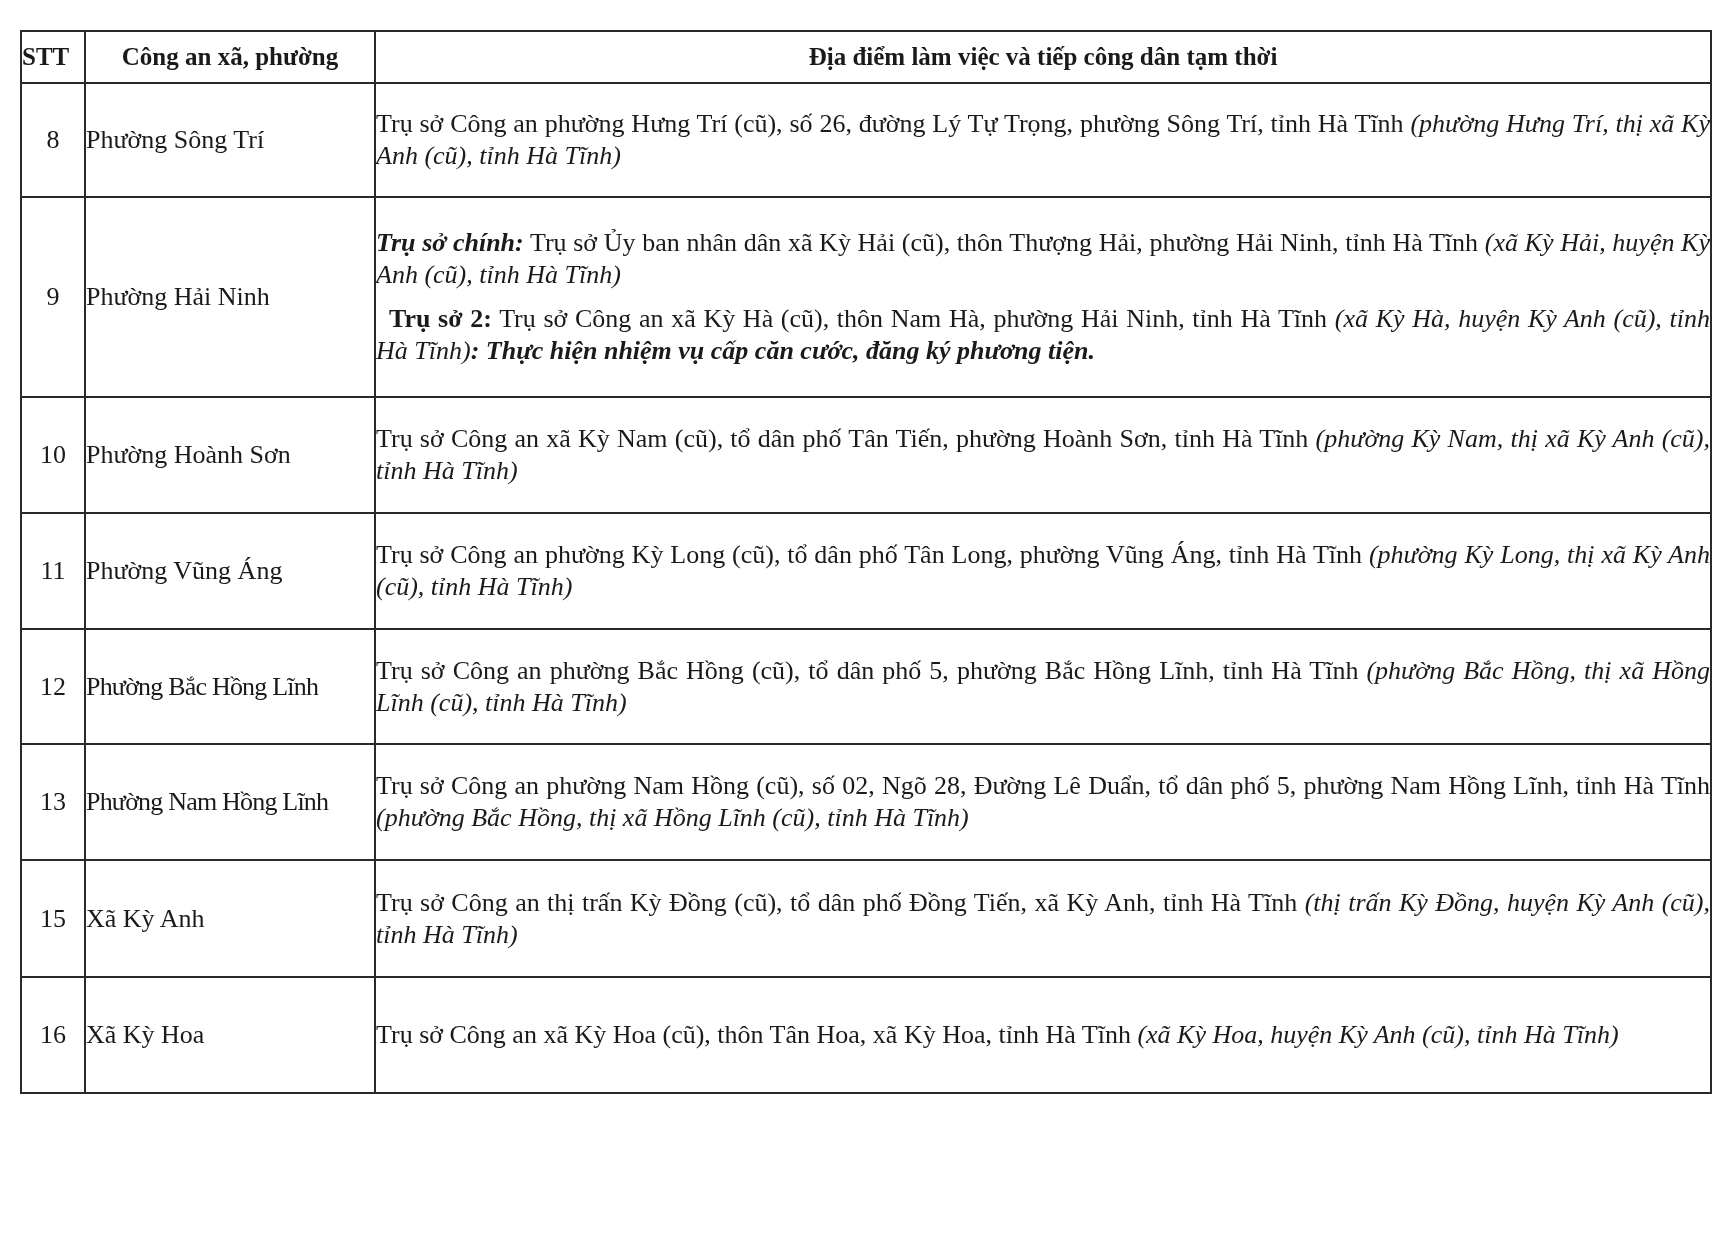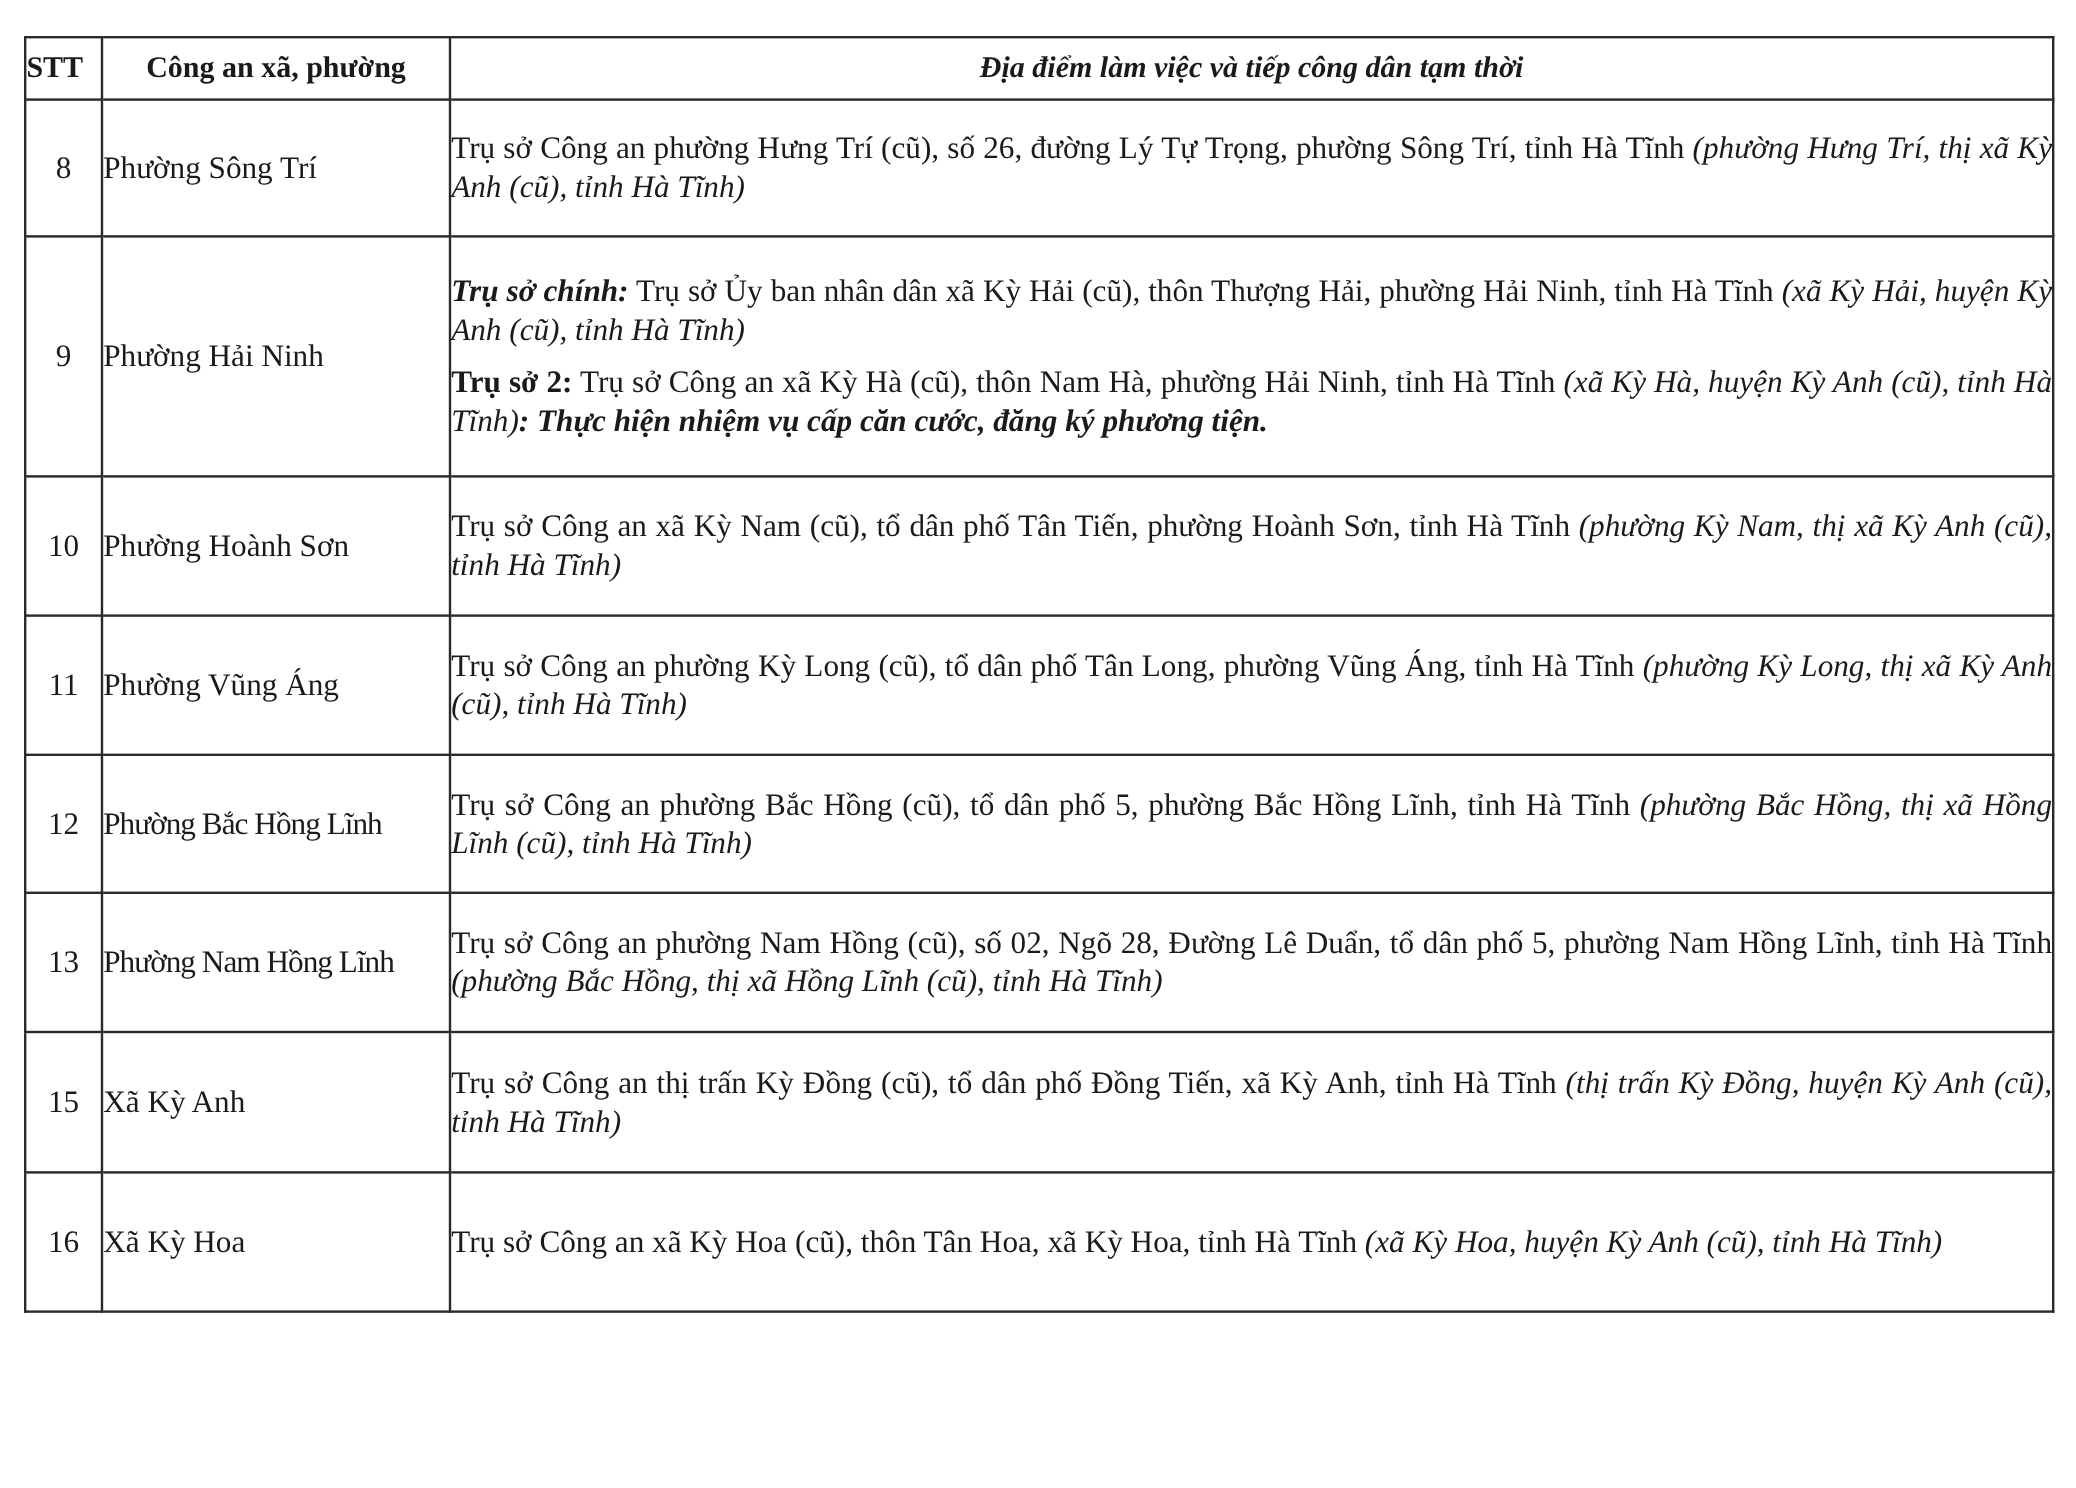--- a/index.html
+++ b/index.html
@@ -32,21 +32,21 @@
     padding: 0;
   }
   th {
     font-weight: bold;
     font-size: 25px;
     height: 50px;
     text-align: center;
   }
   th.stt-h { text-align: left; }
   th.unit-h { text-align: center; }
-  th.addr-h { text-align: center; font-style: italic; }
+  th.addr-h { text-align: center; }
   td.stt {
     text-align: center;
     font-size: 26px;
   }
   td.unit {
     font-size: 26px;
     padding-left: 7px;
     white-space: nowrap;
   }
   td.unit .cond {
@@ -55,21 +55,21 @@
   td.addr {
     font-size: 26px;
     line-height: 32px;
     padding: 0 16px 0 16px;
     text-align: justify;
     border-radius: 22px;
   }
   .para { margin: 0; }
   .para + .para { margin-top: 12px; }
   .it { font-style: italic; }
-  .b { font-weight: bold; }
+  .b { font-weight: bold; padding-left: 13px; }
   .bi { font-weight: bold; font-style: italic; }
   tr.r8 td { height: 112px; }
   tr.r9 td { height: 198px; }
   tr.r10 td { height: 114px; }
   tr.r11 td { height: 114px; }
   tr.r12 td { height: 113px; }
   tr.r13 td { height: 114px; }
   tr.r14 td { height: 115px; }
   tr.r15 td { height: 115px; }
   tr.r16 td { height: 114px; }

